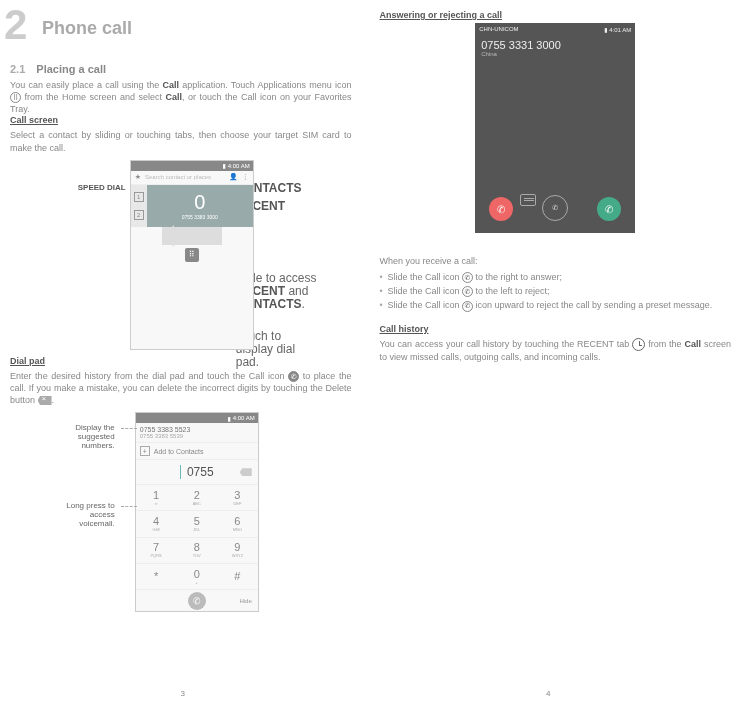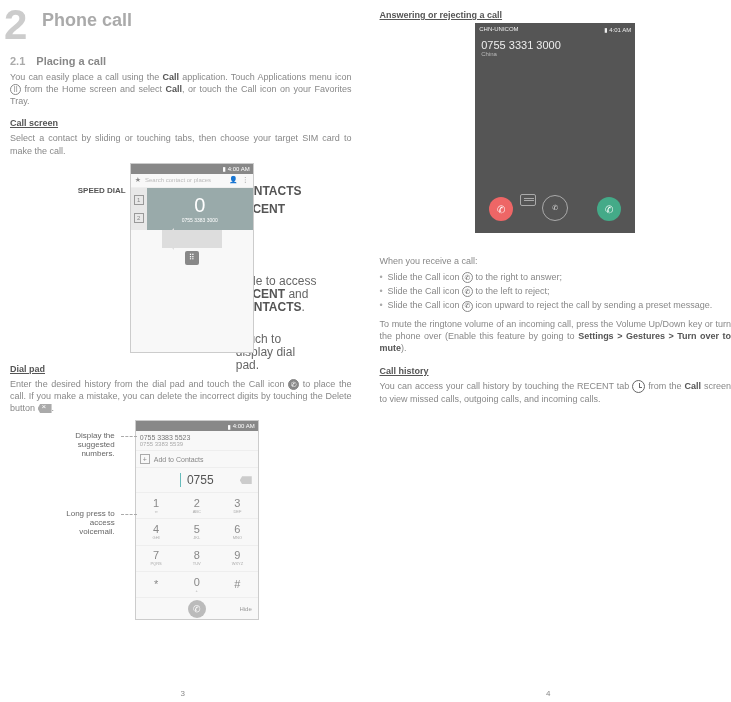--- a/index.html
+++ b/index.html
@@ -25,26 +25,27 @@
       font-size: 42px;
       font-weight: bold;
       color: #ccc;
       line-height: 1;
     }
     .chapter-title {
       font-size: 18px;
       font-weight: bold;
       color: #aaa;
       margin-left: 32px;
+      margin-top: 8px;
     }
     .section-title { margin-top: 24px; font-size: 11px; font-weight: bold; color: #888; }
     .section-num { color: #aaa; margin-right: 8px; }
     .section-name { color: #888; }
     p { text-align: justify; line-height: 1.35; margin-top: 4px; color: #888; }
-    .sub-h { font-weight: bold; text-decoration: underline; color: #555; margin-top: 11px; font-size: 9px; }
+    .sub-h { font-weight: bold; text-decoration: underline; color: #555; margin-top: 0; font-size: 9px; }
     .phone-mock {
       width: 124px;
       height: 190px;
       background: #f8f8f8;
       border: 1px solid #ccc;
       margin: 6px auto;
       position: relative;
       font-size: 7px;
       color: #888;
     }
@@ -370,23 +371,20 @@
     </div>
   </div>
 
   <p>When you receive a call:</p>
   <ul class="bullet-list" id="bullets">
       <li>Slide the Call icon <span class="icon-circle">✆</span> to the right to answer;</li>
       <li>Slide the Call icon <span class="icon-circle">✆</span> to the left to reject;</li>
       <li>Slide the Call icon <span class="icon-circle">✆</span> icon upward to reject the call by sending a preset message.</li>
     </ul>
 
-  <p style="margin-top:6px;">
-    <span>To mute the ringtone volume of an incoming call, press the Volume Up/Down key or turn the phone over (Enable this feature by going to </span><b>Settings &gt; Gestures &gt; Turn over to mute</b><span>).</span>
-  </p>
 
   <div class="sub-h" style="margin-top:12px;">Call history</div>
   <p>
     <span>You can access your call history by touching the RECENT tab </span><span class="clock-icon-lg"></span><span> from the </span><b>Call</b><span> screen to view missed calls, outgoing calls, and incoming calls.</span>
   </p>
 
   <div class="page-num">4</div>
 </div>
 
 </body></html>

